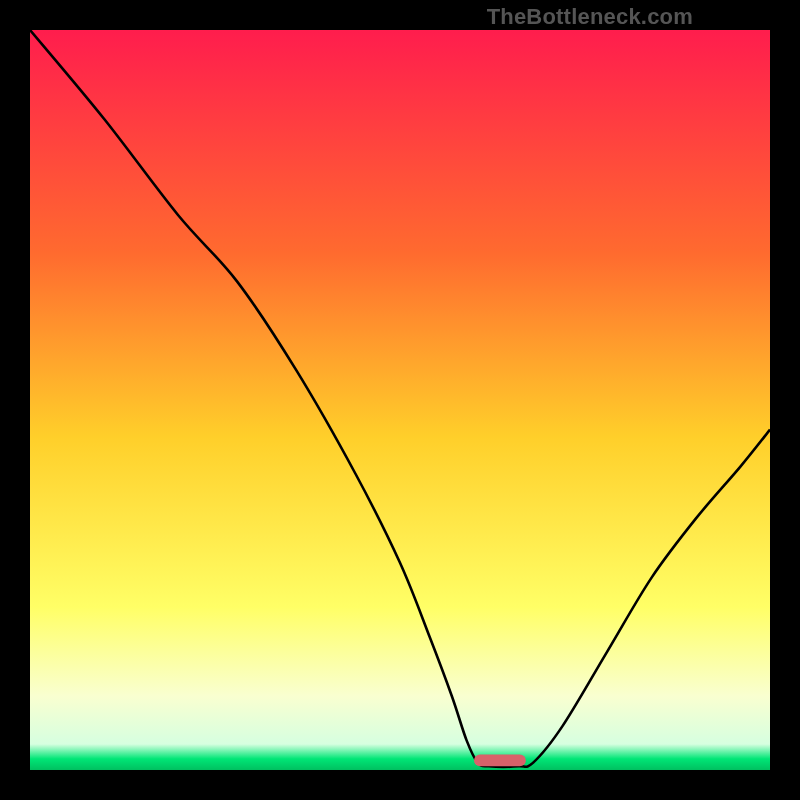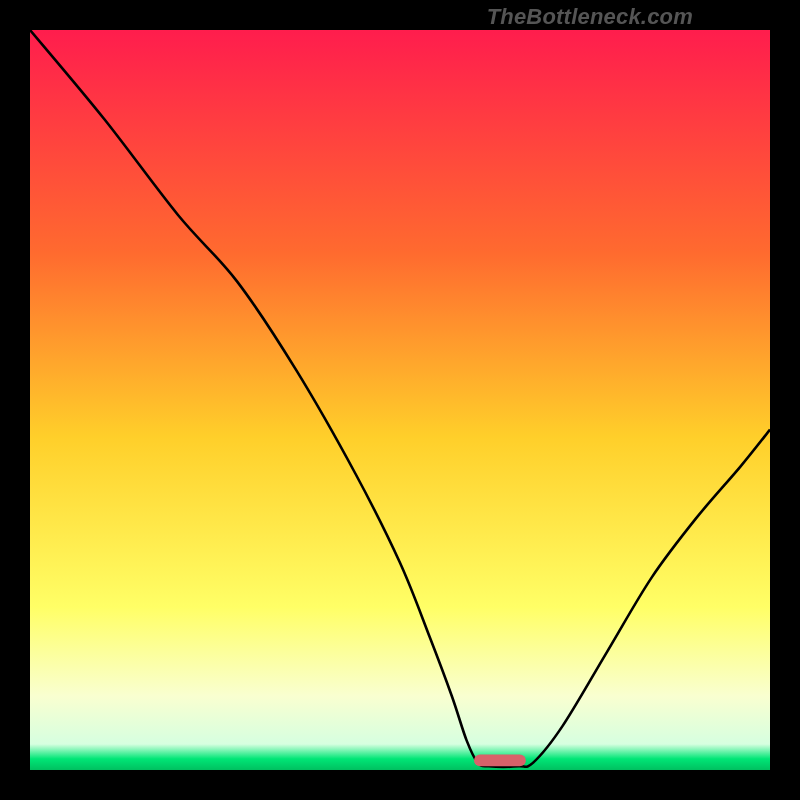--- a/index.html
+++ b/index.html
@@ -9,21 +9,20 @@
     height: 800px;
     background: #000;
     overflow: hidden;
     font-family: Arial, Helvetica, sans-serif;
   }
   .frame {
     position: relative;
     width: 703px;
     height: 800px;
     background: #000;
-    font-style: italic;
   }
   .watermark {
     position: absolute;
     top: 4px;
     right: 10px;
     color: #555;
     font-size: 22px;
     font-weight: 600;
     letter-spacing: 0.2px;
     z-index: 10;

